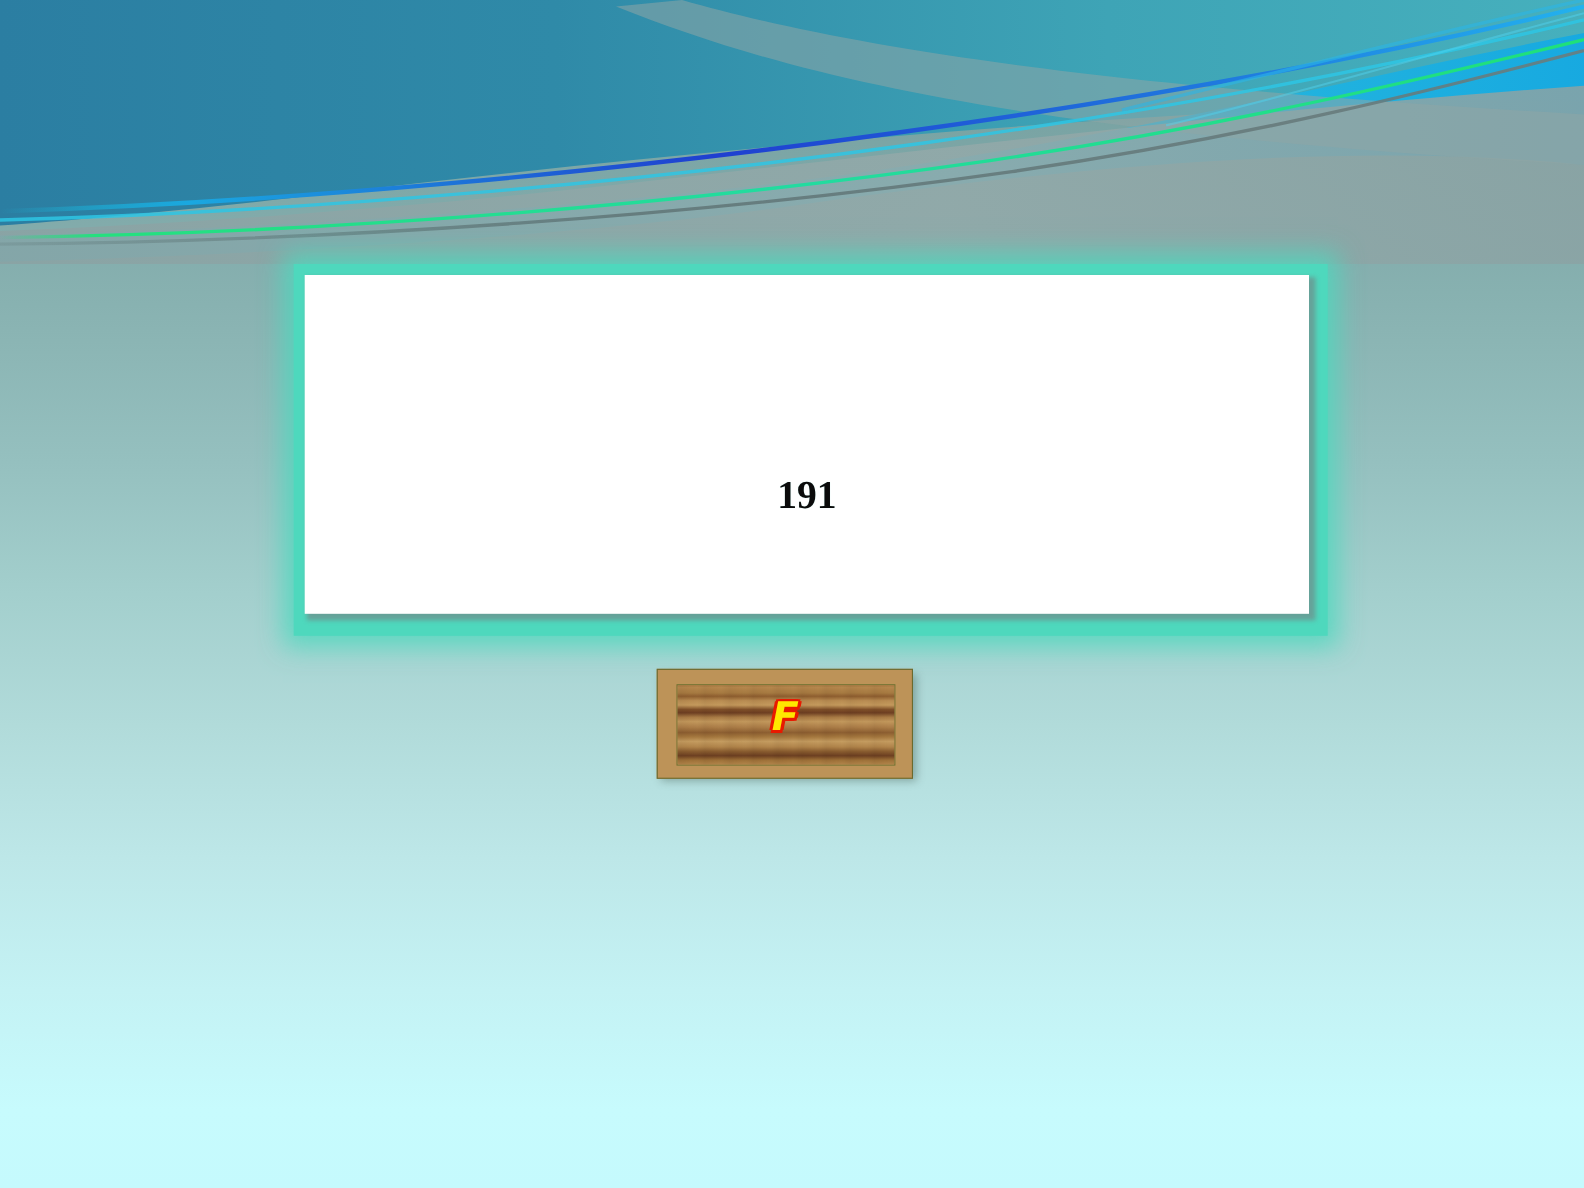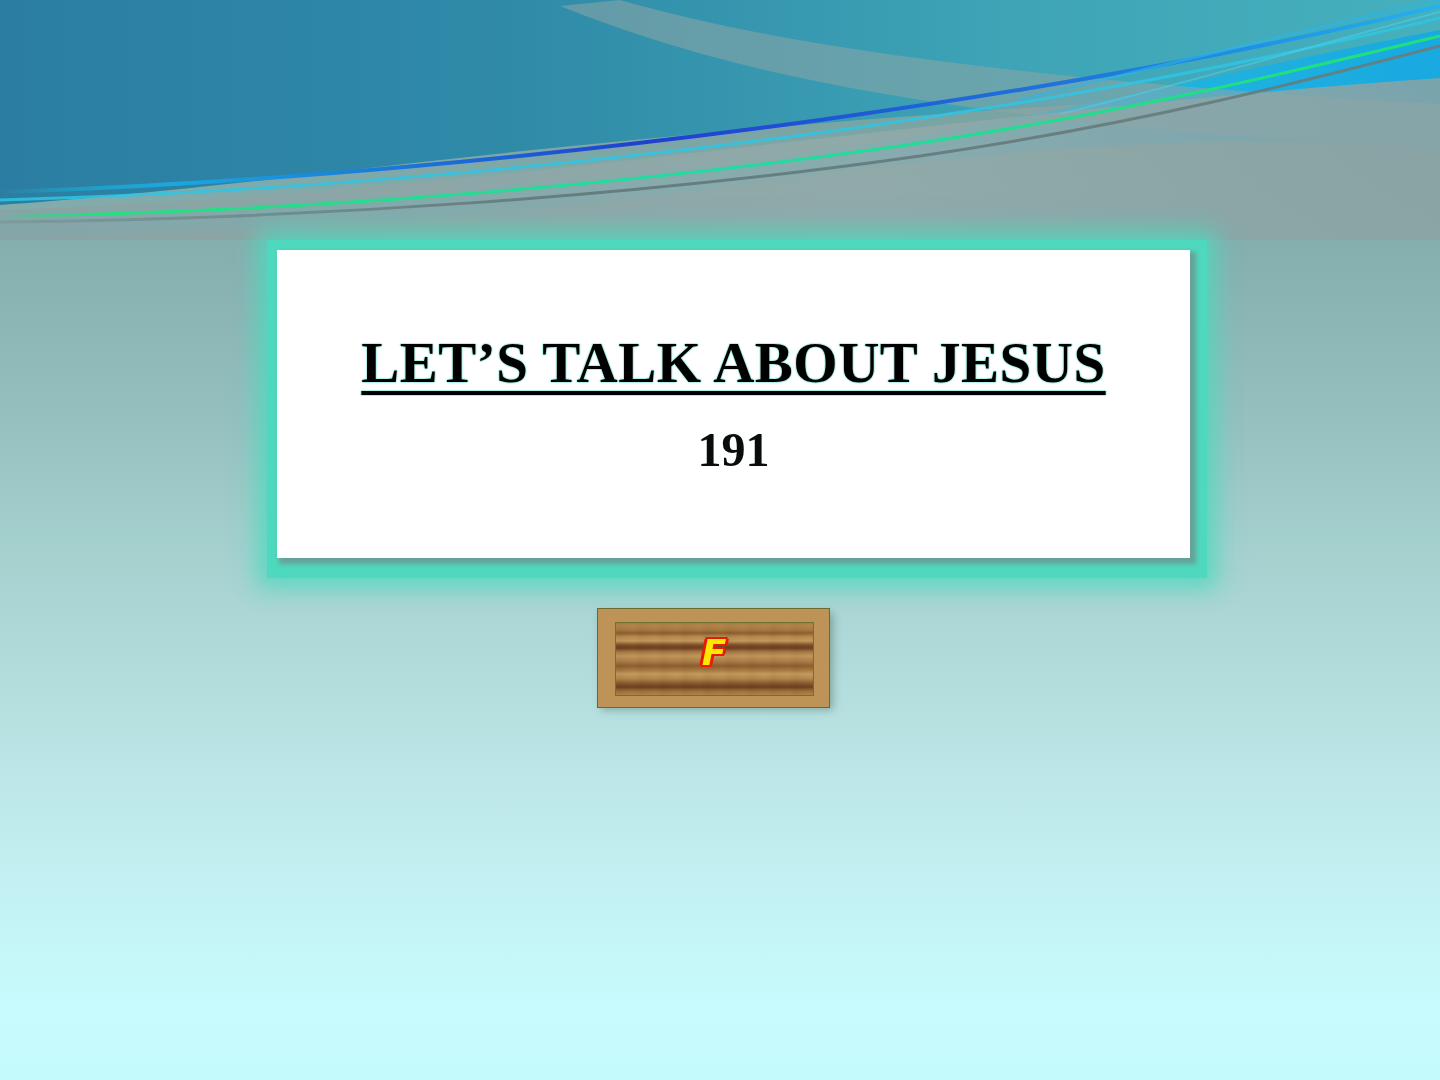--- a/index.html
+++ b/index.html
@@ -96,21 +96,21 @@
     white-space: nowrap;
   }
   .slide-number {
     position: absolute;
     left: 0;
     top: 176px;
     width: 913px;
     text-align: center;
     font-family: "Liberation Serif", serif;
     font-weight: bold;
-    font-size: 48px;
+    font-size: 36px;
     line-height: 48px;
     color: #0b0b0b;
     text-shadow: 0 0 1px #c8f7f0;
   }
 
   
   .wood-button-shadow {
     position: absolute;
     left: 601px;
     top: 613px;
@@ -298,21 +298,20 @@
 
       <path d="M1020,100 C1160,66 1320,26 1440,0" fill="none" stroke="#2bb6e6" stroke-width="3" opacity="0.6"></path>
       <path d="M1060,114 C1200,80 1340,38 1440,12" fill="none" stroke="#4fd2ee" stroke-width="2" opacity="0.5"></path>
     </svg>
   </div>
 
   <div class="title-card-glow"></div>
   <div class="title-card-shadow"></div>
   <div class="title-card">
     <div class="card-inner">
-      <div class="slide-title">LET’S  TALK  ABOUT  JESUS</div>
       <div class="slide-number">191</div>
     </div>
   </div>
 
   <div class="wood-button-shadow"></div>
   <div class="wood-button">
     <div class="wood-bevel"></div>
     <div class="wood-face">
       <div class="wood-grain"></div>
       <div class="wood-grain-streaks"></div>

